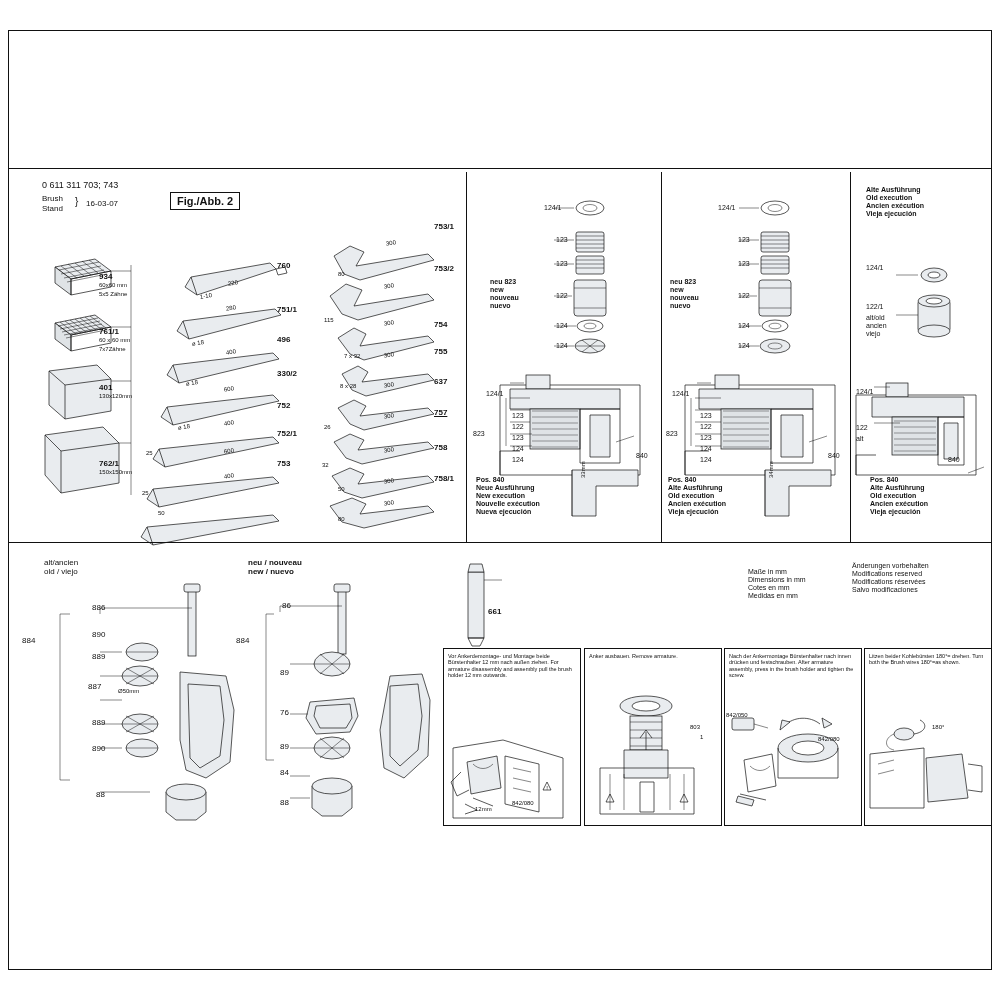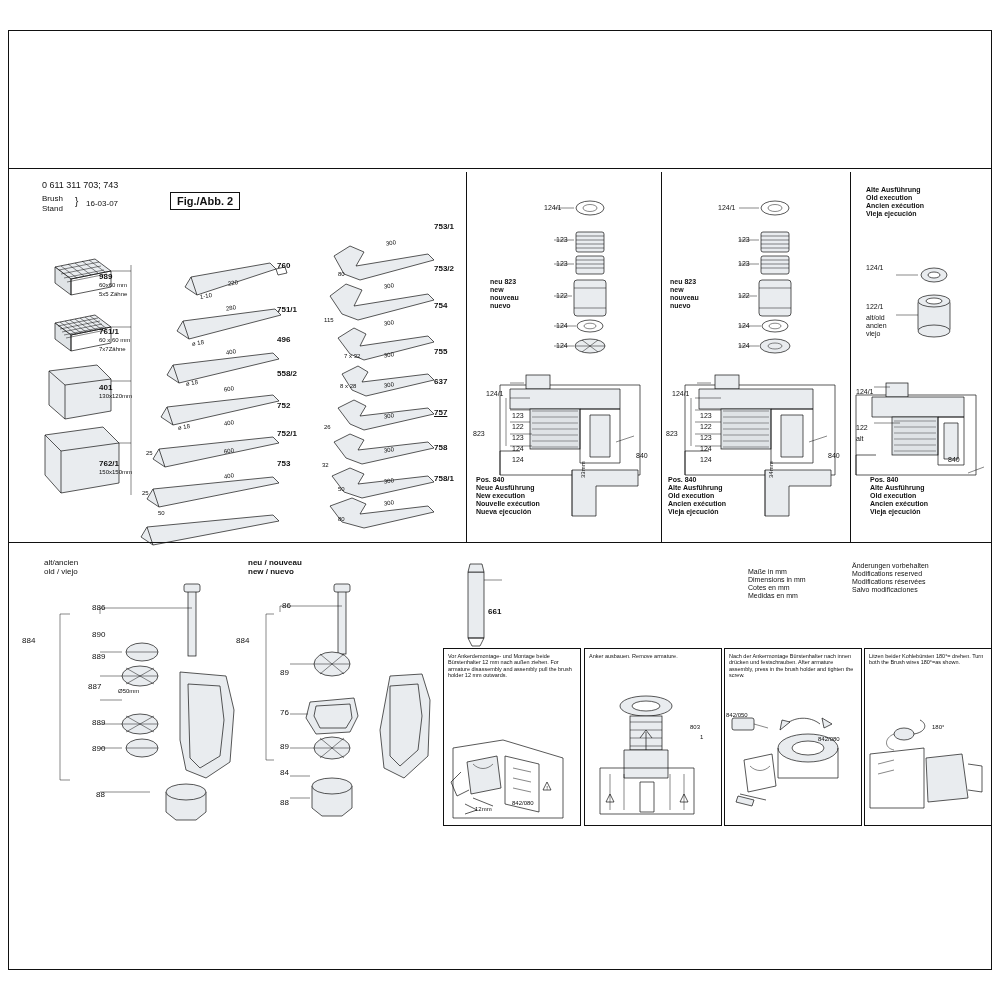--- a/index.html
+++ b/index.html
@@ -118,39 +118,39 @@
     <g class="thin">
       <path d="M76 26 L96 26"></path>
         <path d="M76 82 L96 82"></path>
       <path d="M76 136 L96 136"></path>
         <path d="M84 198 L96 198"></path>
       <path d="M96 20 L96 250"></path>
     </g>
   </svg>
 
   
-  <div class="txt b" style="left:99px;top:272px;">989</div>
+  <div class="txt b" style="left:99px;top:272px;">934</div>
   <div class="txt t6" style="left:99px;top:282px;">60x60 mm</div>
   <div class="txt t6" style="left:99px;top:291px;">5x5 Zähne</div>
 
   <div class="txt b" style="left:99px;top:327px;">761/1</div>
   <div class="txt t6" style="left:99px;top:337px;">60 x 60 mm</div>
   <div class="txt t6" style="left:99px;top:346px;">7x7Zähne</div>
 
   <div class="txt b" style="left:99px;top:383px;">401</div>
   <div class="txt t6" style="left:99px;top:393px;">130x120mm</div>
 
   <div class="txt b" style="left:99px;top:459px;">762/1</div>
   <div class="txt t6" style="left:99px;top:469px;">150x150mm</div>
 
   
   <div class="txt b" style="left:277px;top:261px;">760</div>
   <div class="txt b" style="left:277px;top:305px;">751/1</div>
   <div class="txt b" style="left:277px;top:335px;">496</div>
-  <div class="txt b" style="left:277px;top:369px;">558/2</div>
+  <div class="txt b" style="left:277px;top:369px;">330/2</div>
   <div class="txt b" style="left:277px;top:401px;">752</div>
   <div class="txt b" style="left:277px;top:429px;">752/1</div>
   <div class="txt b" style="left:277px;top:459px;">753</div>
 
   
   <div class="txt t6" style="left:228px;top:280px;transform:rotate(-9deg);">220</div>
   <div class="txt t6" style="left:200px;top:293px;transform:rotate(-9deg);">1-10</div>
   <div class="txt t6" style="left:226px;top:305px;transform:rotate(-9deg);">280</div>
   <div class="txt t6" style="left:192px;top:340px;transform:rotate(-9deg);">ø 18</div>
   <div class="txt t6" style="left:226px;top:349px;transform:rotate(-9deg);">400</div>
@@ -188,21 +188,21 @@
     <g transform="translate(0,206)">
         <path class="shade" d="M12 30 L30 22 L44 28 L38 38 L108 30 L114 36 L42 52 L24 46 Z"></path>
       </g>
     <g transform="translate(0,236)">
         <path class="shade" d="M10 30 L32 22 L46 28 L40 38 L108 30 L114 36 L44 52 L22 46 Z"></path>
       </g>
   </svg>
 
   <div class="txt b" style="left:434px;top:222px;">753/1</div>
   <div class="txt b" style="left:434px;top:264px;">753/2</div>
-  <div class="txt b" style="left:434px;top:301px;text-align:right;">754</div>
+  <div class="txt b" style="left:434px;top:320px;text-align:right;">754</div>
   <div class="txt b" style="left:434px;top:347px;">755</div>
   <div class="txt b" style="left:434px;top:377px;">637</div>
   <div class="txt b" style="left:434px;top:408px;text-decoration:underline;">757</div>
   <div class="txt b" style="left:434px;top:443px;">758</div>
   <div class="txt b" style="left:434px;top:474px;">758/1</div>
 
   <div class="txt t6" style="left:386px;top:240px;transform:rotate(-9deg);">300</div>
   <div class="txt t6" style="left:338px;top:271px;">80</div>
   <div class="txt t6" style="left:384px;top:283px;transform:rotate(-9deg);">300</div>
   <div class="txt t6" style="left:324px;top:317px;">115</div>

